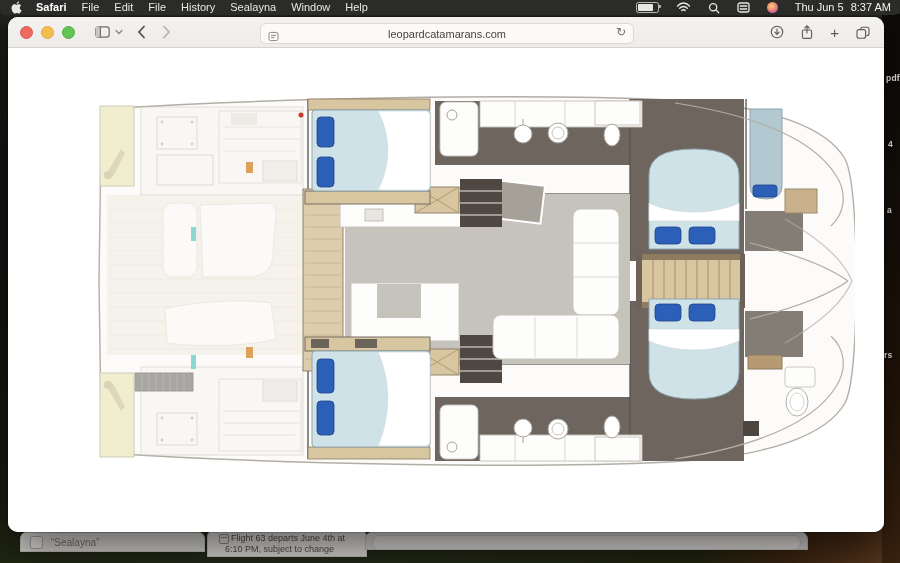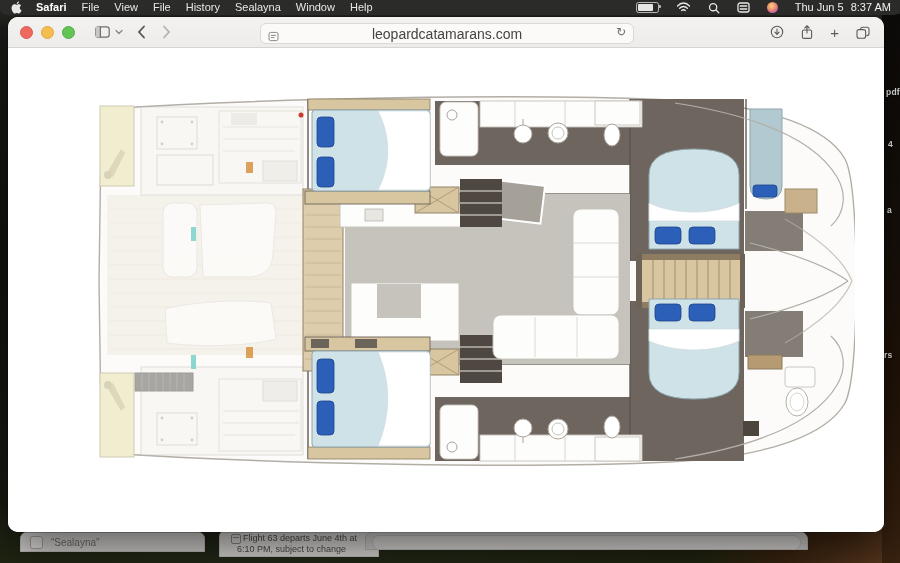--- a/index.html
+++ b/index.html
@@ -44,21 +44,21 @@
   
   .frag{
     position:absolute;z-index:3;color:#f3f1ed;font-size:8.5px;font-weight:bold;
     text-shadow:0 1px 2px rgba(0,0,0,.9);letter-spacing:.2px;
   }
   
   .bgwin{position:absolute;z-index:4;background:#d7d5d2;border-radius:7px 7px 0 0;box-shadow:0 0 0 .5px #a9a7a3 inset;}
   .bgwin-left{left:20px;top:532px;width:185px;height:20px;display:flex;align-items:center;}
   .bgwin-left .doc{width:11px;height:11px;margin-left:10px;border:1px solid #a5a3a0;background:#e6e4e1;border-radius:2.5px;}
   .bgwin-left .t{margin-left:8px;font-size:10px;color:#76746f;}
-  .bgwin-mid{left:219px;top:530px;width:160px;height:27px;background:#dbd9d6;overflow:hidden;}
+  .bgwin-mid{left:207px;top:530px;width:160px;height:27px;background:#dbd9d6;overflow:hidden;}
   .bgwin-mid .l1{position:absolute;left:24px;top:3px;font-size:9px;color:#504e4a;white-space:nowrap;}
   .bgwin-mid .l2{position:absolute;left:18px;top:14px;font-size:9px;color:#504e4a;white-space:nowrap;}
   .bgwin-mid .ev{position:absolute;left:12px;top:4px;width:8px;height:8px;border:1px solid #8b8985;border-radius:2px;}
   .bgwin-mid .ev:before{content:"";position:absolute;left:1px;right:1px;top:2px;height:1px;background:#8b8985;}
   .bgwin-right{left:365px;top:531px;width:443px;height:19px;background:#d3d1ce;border-radius:9px 9px 0 0;}
   .bgwin-right .field{position:absolute;left:7px;right:7px;top:4px;height:13px;background:#dedcd9;border:1px solid #c2c0bd;border-radius:7px;}
   
   .swin{
     position:absolute;left:8px;top:17px;width:876px;height:515px;z-index:10;
     background:#fff;border-radius:10px;
@@ -78,21 +78,21 @@
   .sidebar-btn{margin-left:12px;}
   .chev{margin-left:5px;}
   .nav{margin-left:14px;}
   .nav.fwd{margin-left:16px;opacity:.38;}
   .urlfield{
     position:absolute;left:252px;top:6px;width:372px;height:19px;
     background:#fbfaf9;border:1px solid #dbd9d5;border-radius:6px;
     display:flex;align-items:center;justify-content:center;
   }
   .urlfield .pageic{position:absolute;left:7px;top:4px;}
-  .urlfield .u{font-size:14px;color:#454440;}
+  .urlfield .u{font-size:11px;color:#454440;}
   .urlfield .reload{position:absolute;right:7px;top:1px;font-size:12px;color:#6f6e6b;font-family:"DejaVu Sans",sans-serif;}
   .rgroup{position:absolute;right:14px;top:0;height:30px;display:flex;align-items:center;gap:17px;color:#5c5b58;}
   .plus{font-size:15px;font-weight:400;color:#5c5b58;line-height:1;}
   .content{
     position:absolute;left:0;top:31px;right:0;bottom:0;background:#fff;
     border-radius:0 0 10px 10px;overflow:hidden;
   }
   .floorplan{position:absolute;left:87px;top:43px;width:760px;height:380px;}
   
   .hullfill{fill:#fcfbf9;stroke:var(--hull-line);stroke-width:1.4;}
@@ -106,36 +106,36 @@
   .fold{fill:#ffffff;stroke:#cdd8dc;stroke-width:.7;}
   .salonfloor{fill:var(--salon-gray);}
 </style>
 </head>
 <body>
 
 <div class="wallpaper"></div>
 <div class="wallpaper-right"></div>
 
 <span class="frag" style="left:844px;top:62px">ns_</span>
-<span class="frag" style="left:886px;top:87px">pdf</span>
+<span class="frag" style="left:886px;top:73px">pdf</span>
 <span class="frag" style="left:888px;top:139px">4</span>
 <span class="frag" style="left:887px;top:205px">a</span>
 <span class="frag" style="left:852px;top:278px">ts</span>
 <span class="frag" style="left:884px;top:350px">rs</span>
 
 <div class="menubar">
   <div class="left">
     <span class="apple">
       <svg width="11" height="13" viewBox="0 0 14 17" fill="#e8e7e4">
           <path d="M11.3,9.1c0-2,1.6-3,1.7-3.1C12.1,4.6,10.6,4.4,10.1,4.4C8.9,4.3,7.7,5.1,7.1,5.1C6.5,5.1,5.5,4.4,4.5,4.4C3.2,4.4,1.9,5.2,1.2,6.4c-1.4,2.4-0.4,6,1,8c0.7,1,1.5,2.1,2.6,2c1,0,1.4-0.6,2.6-0.6c1.2,0,1.6,0.6,2.6,0.6c1.1,0,1.8-1,2.5-2c0.8-1.1,1.1-2.2,1.1-2.3C13.5,12.1,11.3,11.3,11.3,9.1z M9.4,3.1C9.9,2.4,10.3,1.5,10.2,0.6C9.4,0.6,8.5,1.1,7.9,1.8C7.4,2.4,7,3.3,7.1,4.2C8,4.2,8.9,3.7,9.4,3.1z"></path>
         </svg>
     </span>
     <span class="mi app">Safari</span>
     <span class="mi">File</span>
-    <span class="mi">View</span>
+    <span class="mi">Edit</span>
     <span class="mi">File</span>
     <span class="mi">History</span>
     <span class="mi">Sealayna</span>
     <span class="mi">Window</span>
     <span class="mi">Help</span>
   </div>
   <div class="right">
     <span class="batt">
         <i></i>
         <em></em>

